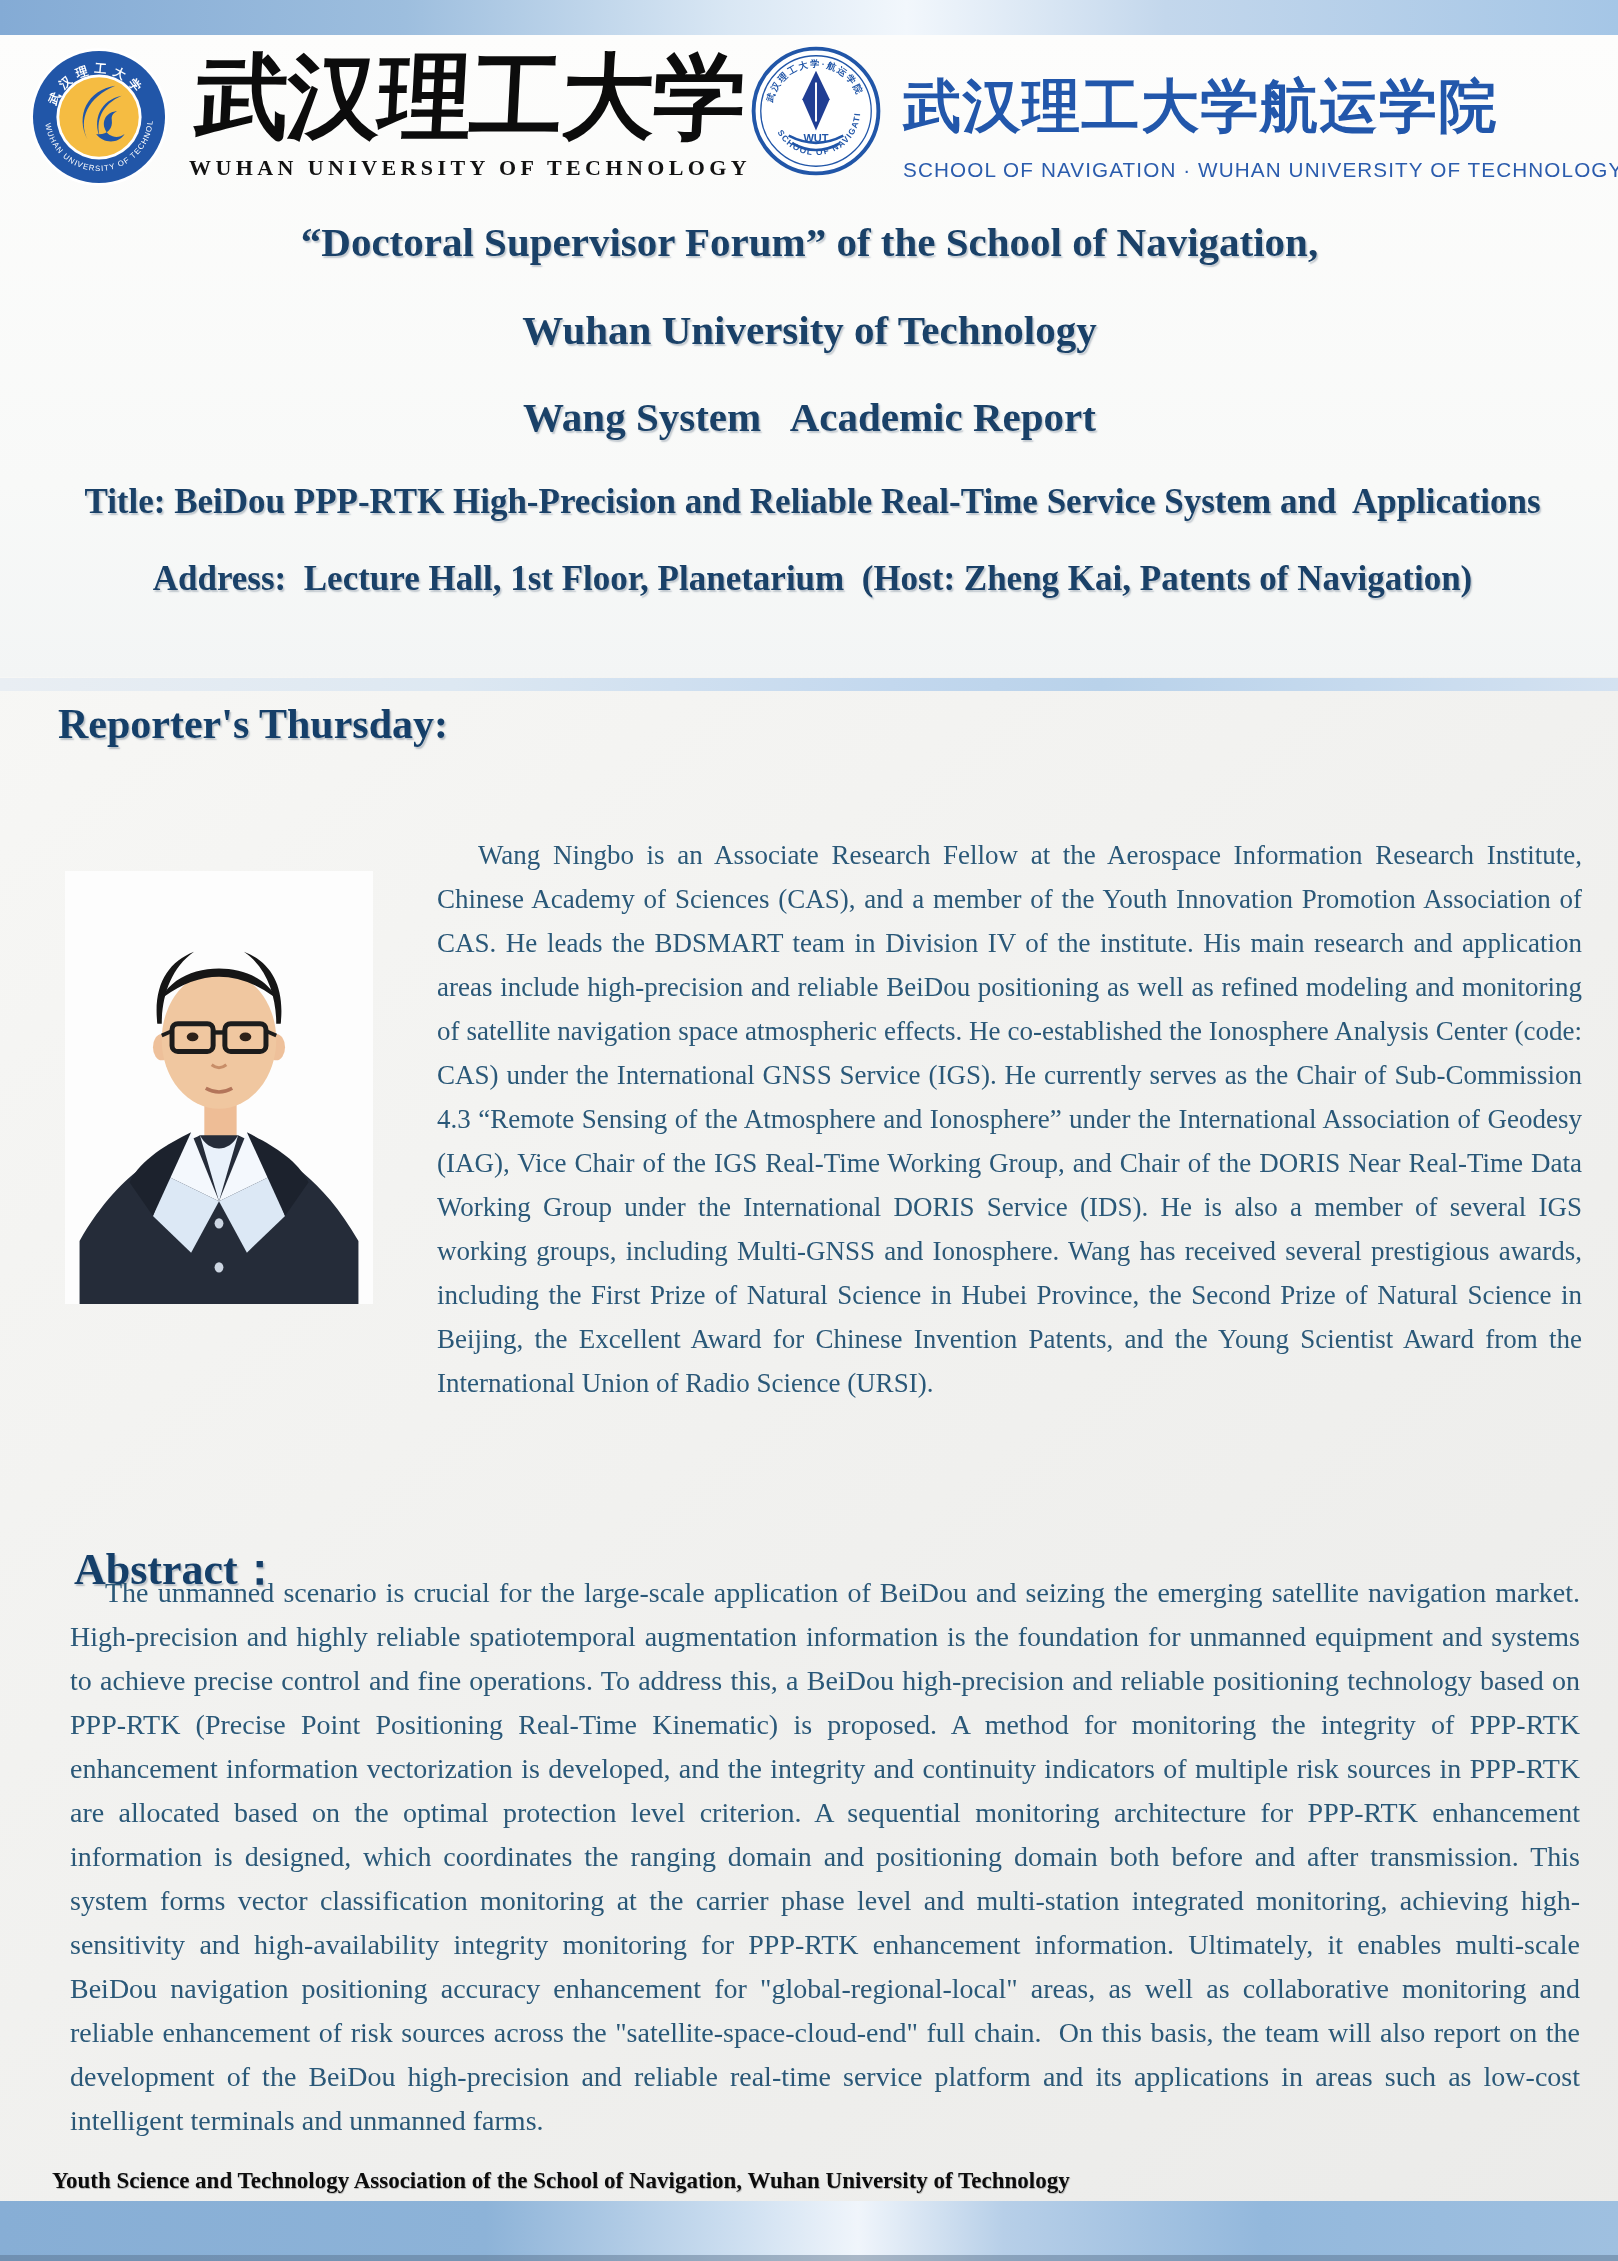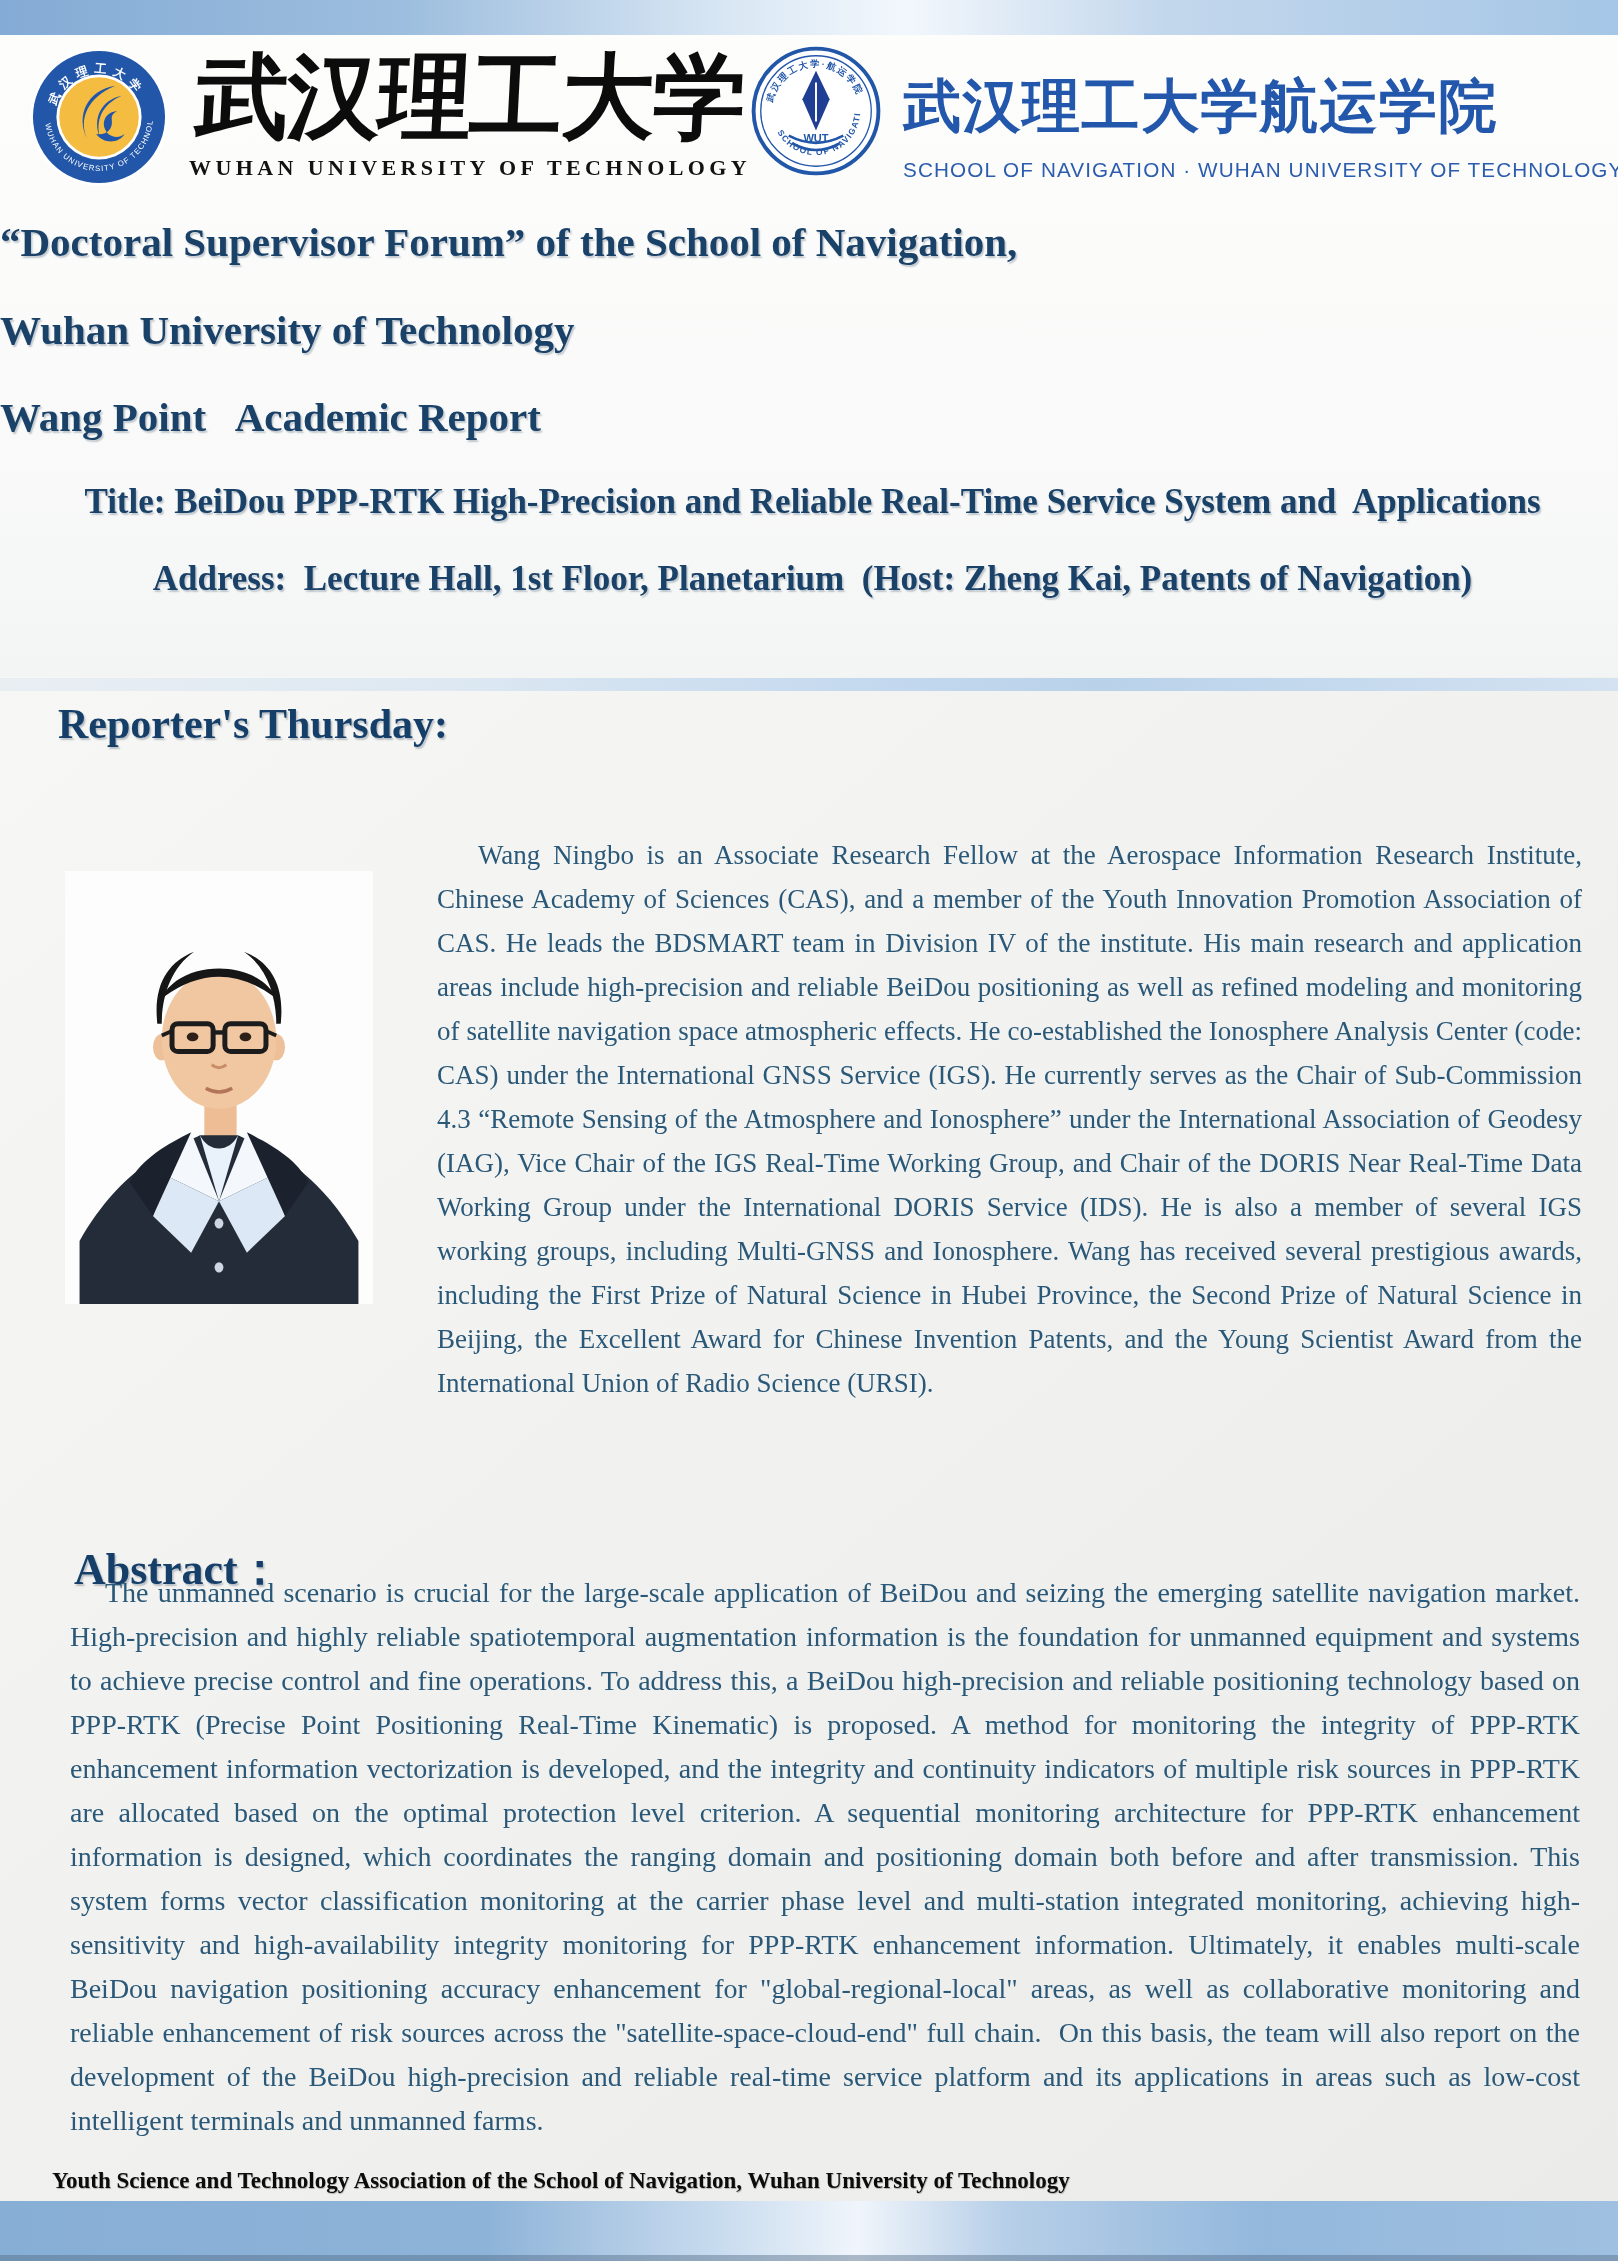--- a/index.html
+++ b/index.html
@@ -50,21 +50,21 @@
   .right-cn {
     font-family:"Liberation Sans","DejaVu Sans",sans-serif;
     font-size:58px; font-weight:bold; color:#2257ab; letter-spacing:1.5px;
     margin-top:22px; white-space:nowrap;
   }
   .right-en {
     font-family:"Liberation Sans","DejaVu Sans",sans-serif;
     font-size:20.7px; color:#2b5cad; letter-spacing:1.1px; margin-top:11.8px; white-space:nowrap;
   }
   
-  .title-block { position:absolute; top:219px; left:0; width:100%; }
+  .title-block { position:absolute; top:219px; left:0; width:100%; text-align:center; }
   .title-line {
     font-size:41px; font-weight:bold; color:#1a4168; line-height:1.16;
     text-shadow:1.5px 1.5px 1.5px rgba(125,138,152,0.45); white-space:pre-wrap;
   }
   .title-line + .title-line { margin-top:40px; }
   
   .details { position:absolute; top:481px; left:47px; right:41px;text-align:center; }
   .detail-line {
     font-size:35px; font-weight:bold; color:#1a4168; line-height:1.2;
     text-shadow:1.5px 1.5px 1.5px rgba(125,138,152,0.45); white-space:pre-wrap;
@@ -155,21 +155,21 @@
       <div class="right-wordmark">
         <div class="right-cn">武汉理工大学航运学院</div>
         <div class="right-en">SCHOOL OF NAVIGATION · WUHAN UNIVERSITY OF TECHNOLOGY</div>
       </div>
     </div>
   </div>
 
   <div class="title-block">
     <div class="title-line">“Doctoral Supervisor Forum” of the School of Navigation,</div>
     <div class="title-line">Wuhan University of Technology</div>
-    <div class="title-line">Wang Point   Academic Report</div>
+    <div class="title-line">Wang System   Academic Report</div>
   </div>
 
   <div class="details">
     <div class="detail-line">Title: BeiDou PPP-RTK High-Precision and Reliable Real-Time Service System and  Applications</div>
     <div class="detail-line">Address:  Lecture Hall, 1st Floor, Planetarium  (Host: Zheng Kai, Patents of Navigation)</div>
   </div>
 
   <div class="divider"></div>
 
   <div class="section-heading profile-heading">Reporter's Thursday:</div>

